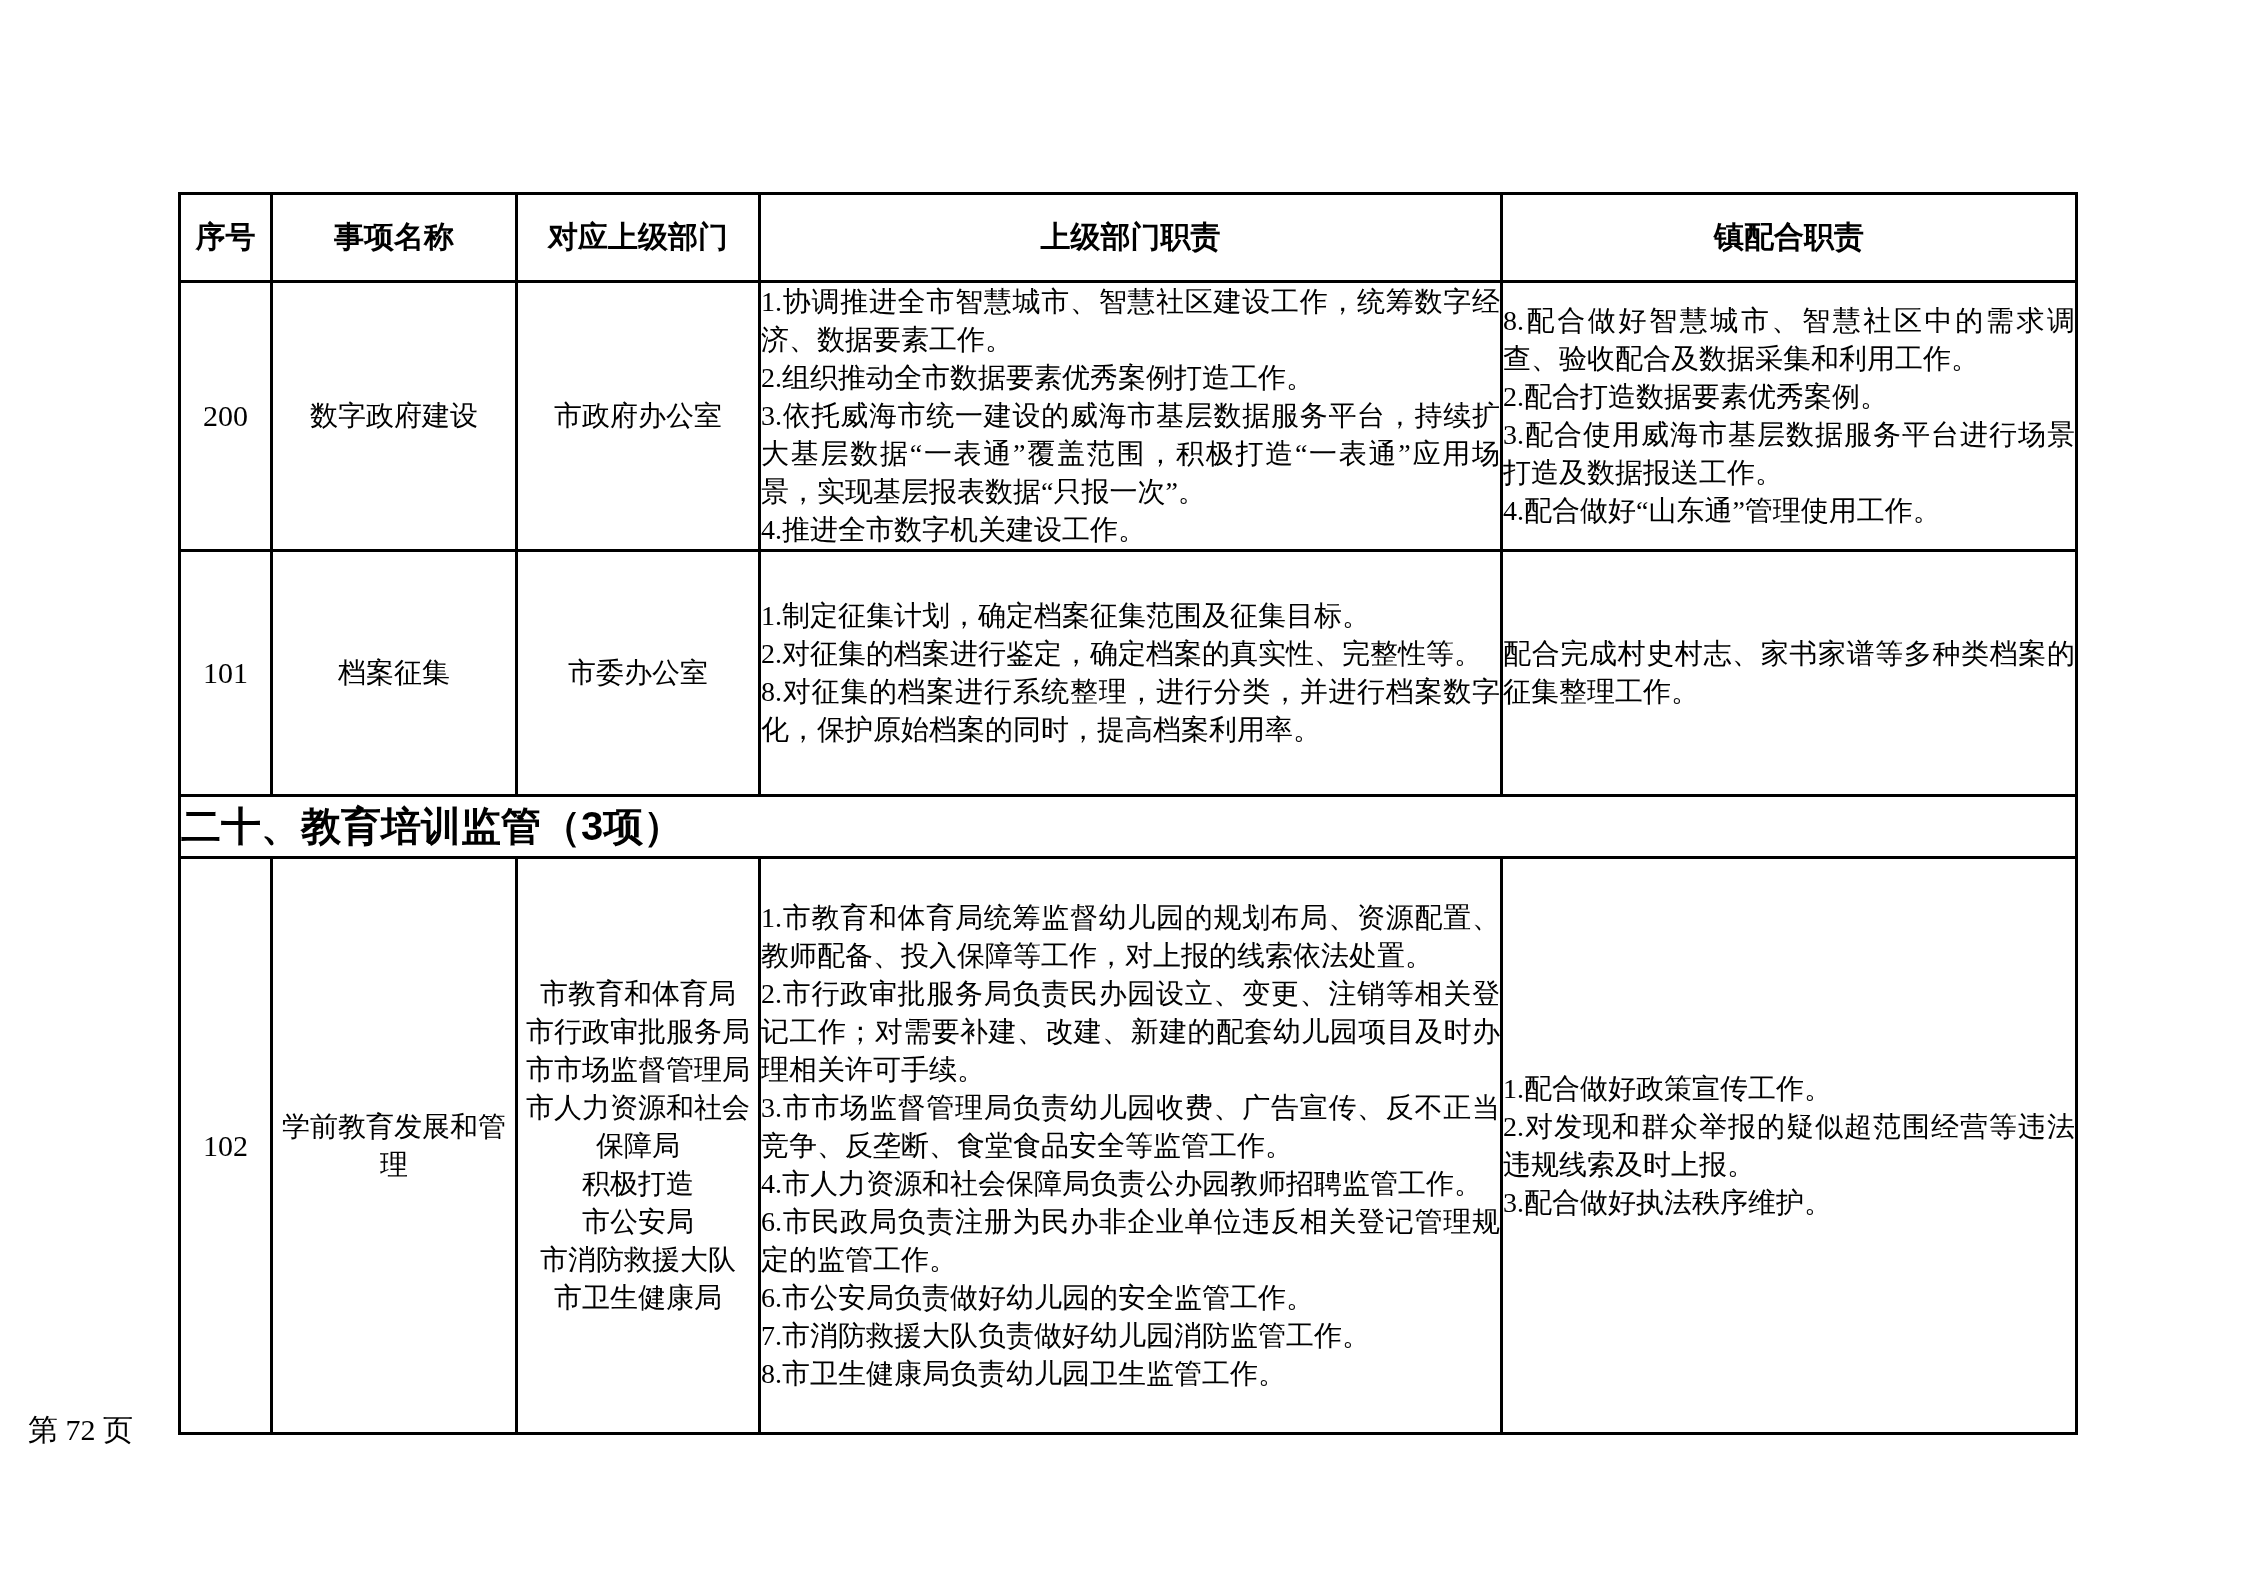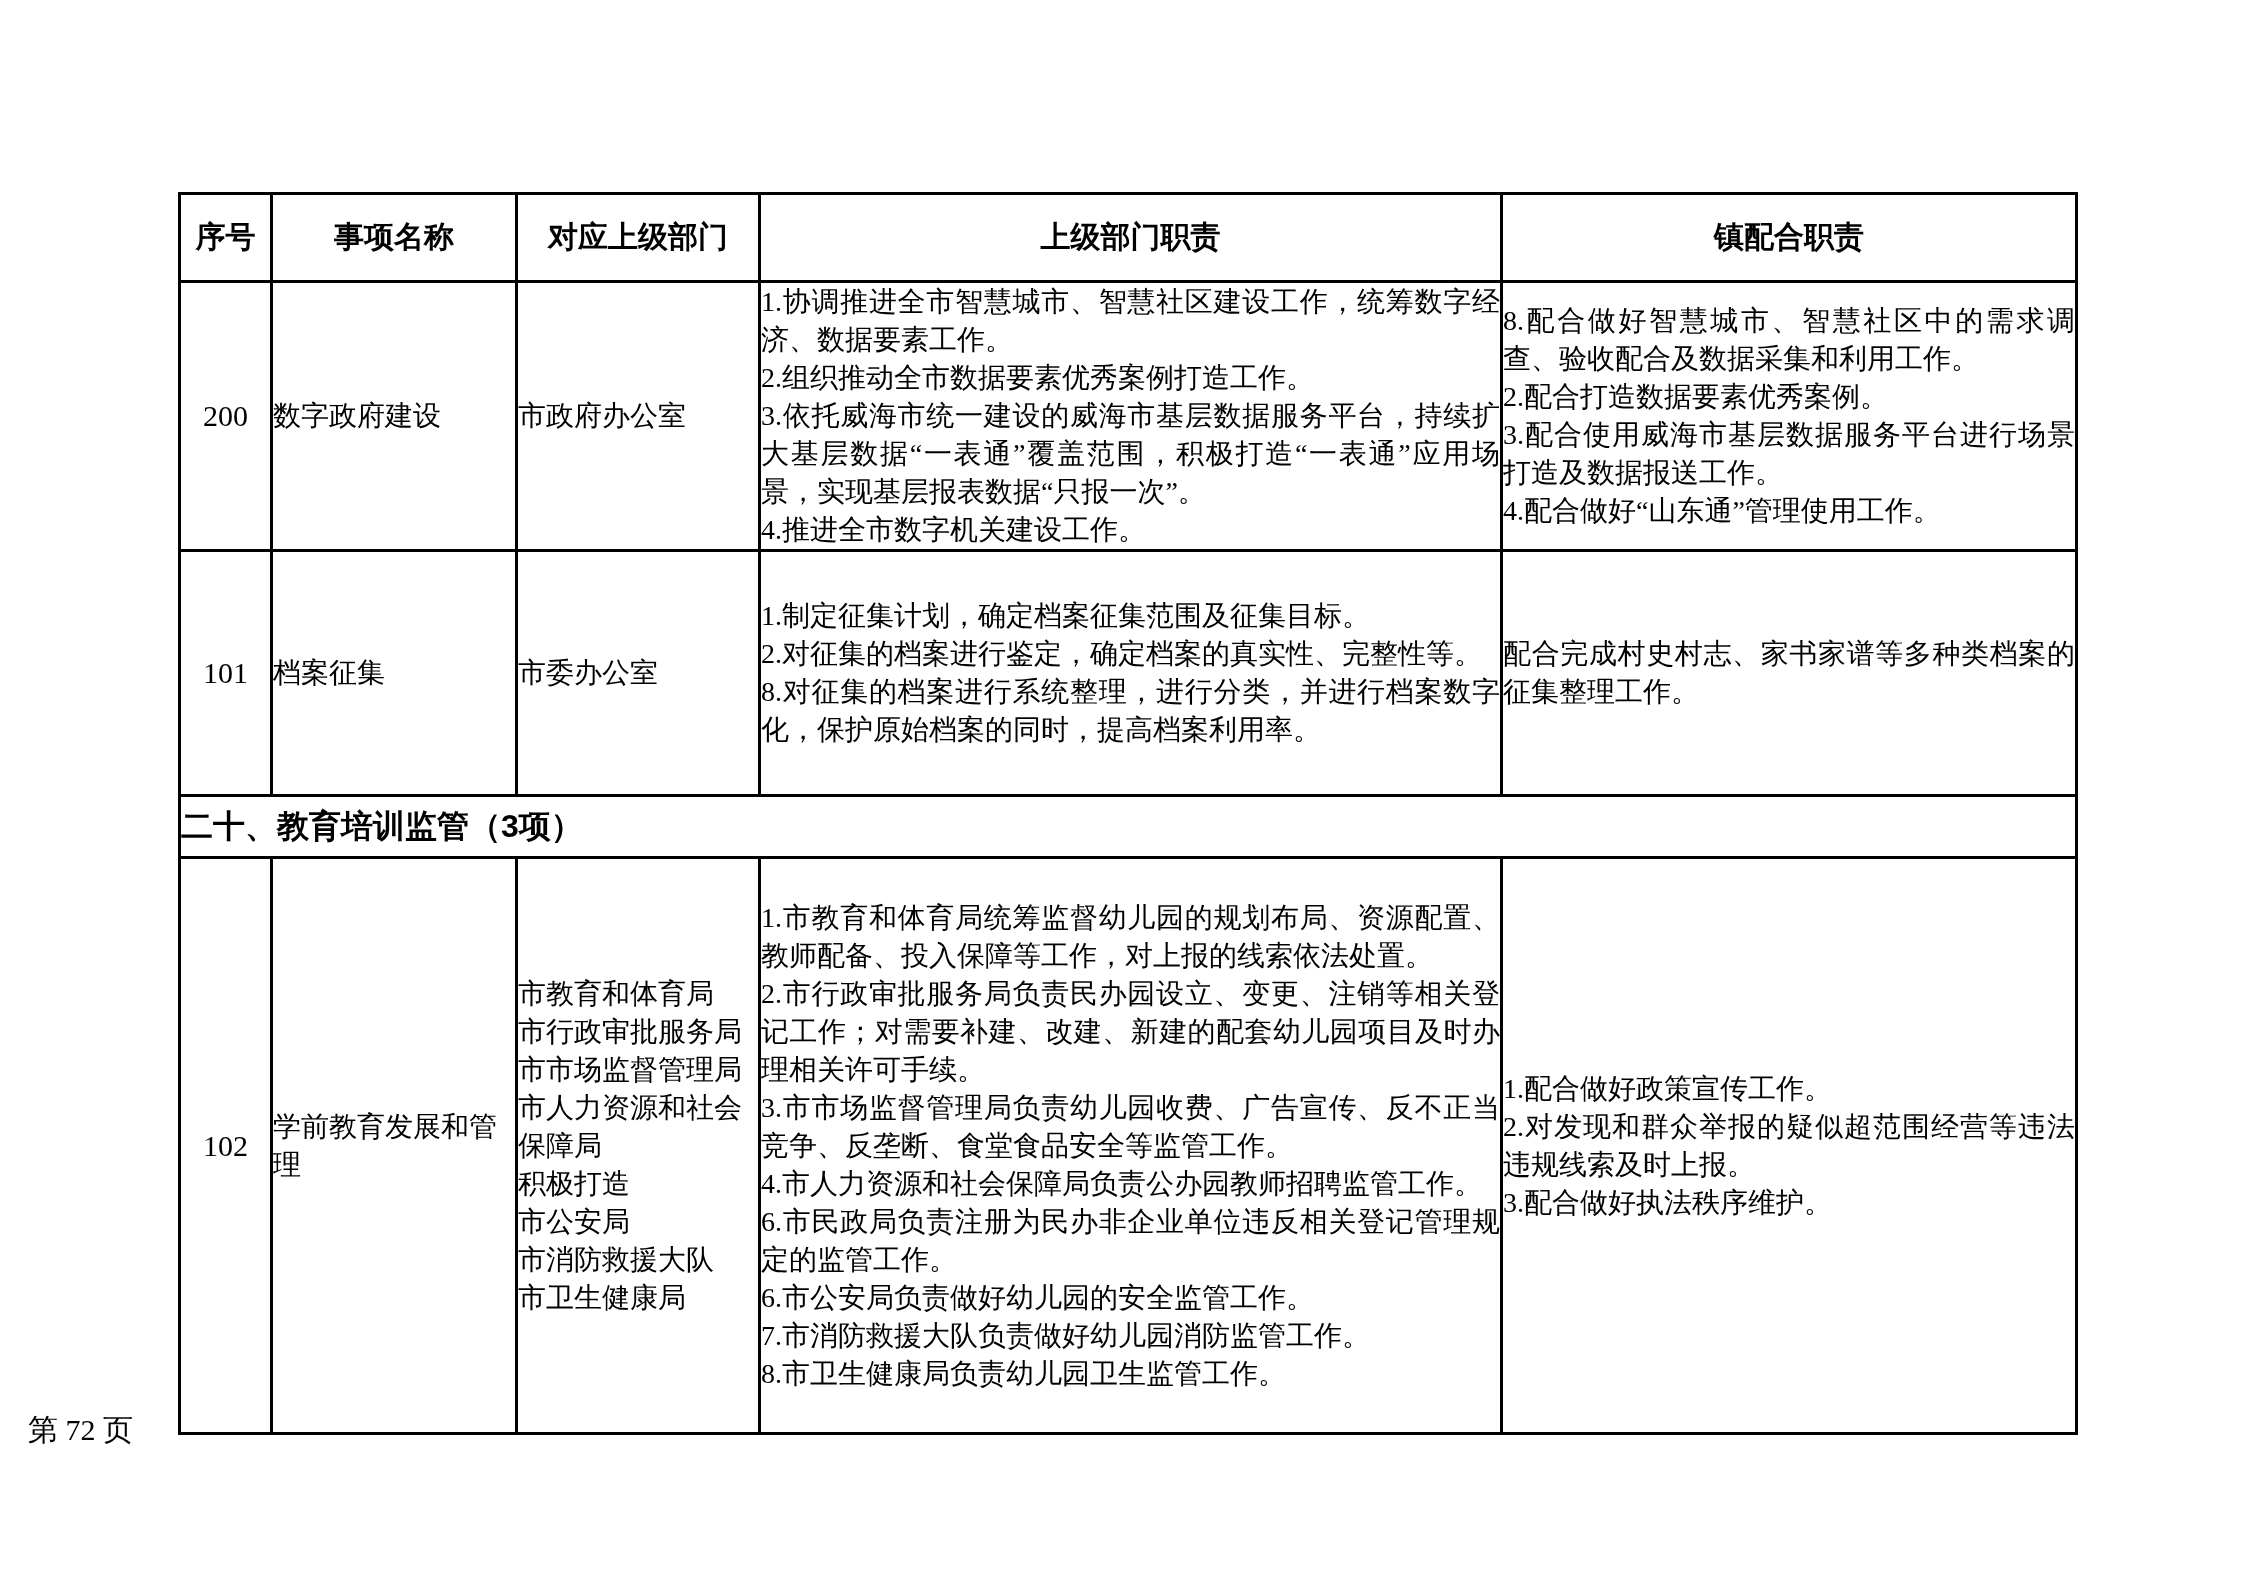--- a/index.html
+++ b/index.html
@@ -39,34 +39,34 @@
     background:#fff;
   }
   td.c-num{
     text-align:center;
     font-size:30px;
     font-family:"Liberation Serif","DejaVu Serif",serif;
   }
   td.c-name,td.c-dept{
     font-size:28px;
     line-height:38px;
-    text-align:left;
+    text-align:center;
     padding:6px 12px;
   }
   td.c-duty,td.c-town{
     font-size:28px;
     line-height:38px;
     text-align:justify;
     padding:6px 10px;
   }
   .duty-line{margin:0;}
   td.c-section{
     font-family:"Liberation Sans","DejaVu Sans",sans-serif;
     font-weight:bold;
-    font-size:32px;
+    font-size:40px;
     text-align:left;
     padding:6px 14px;
   }
   .footer{
     position:absolute;
     left:0;top:1410px;
     width:2244px;
     text-align:left;
     font-size:30px;
     font-family:"Liberation Serif","DejaVu Serif",serif;

